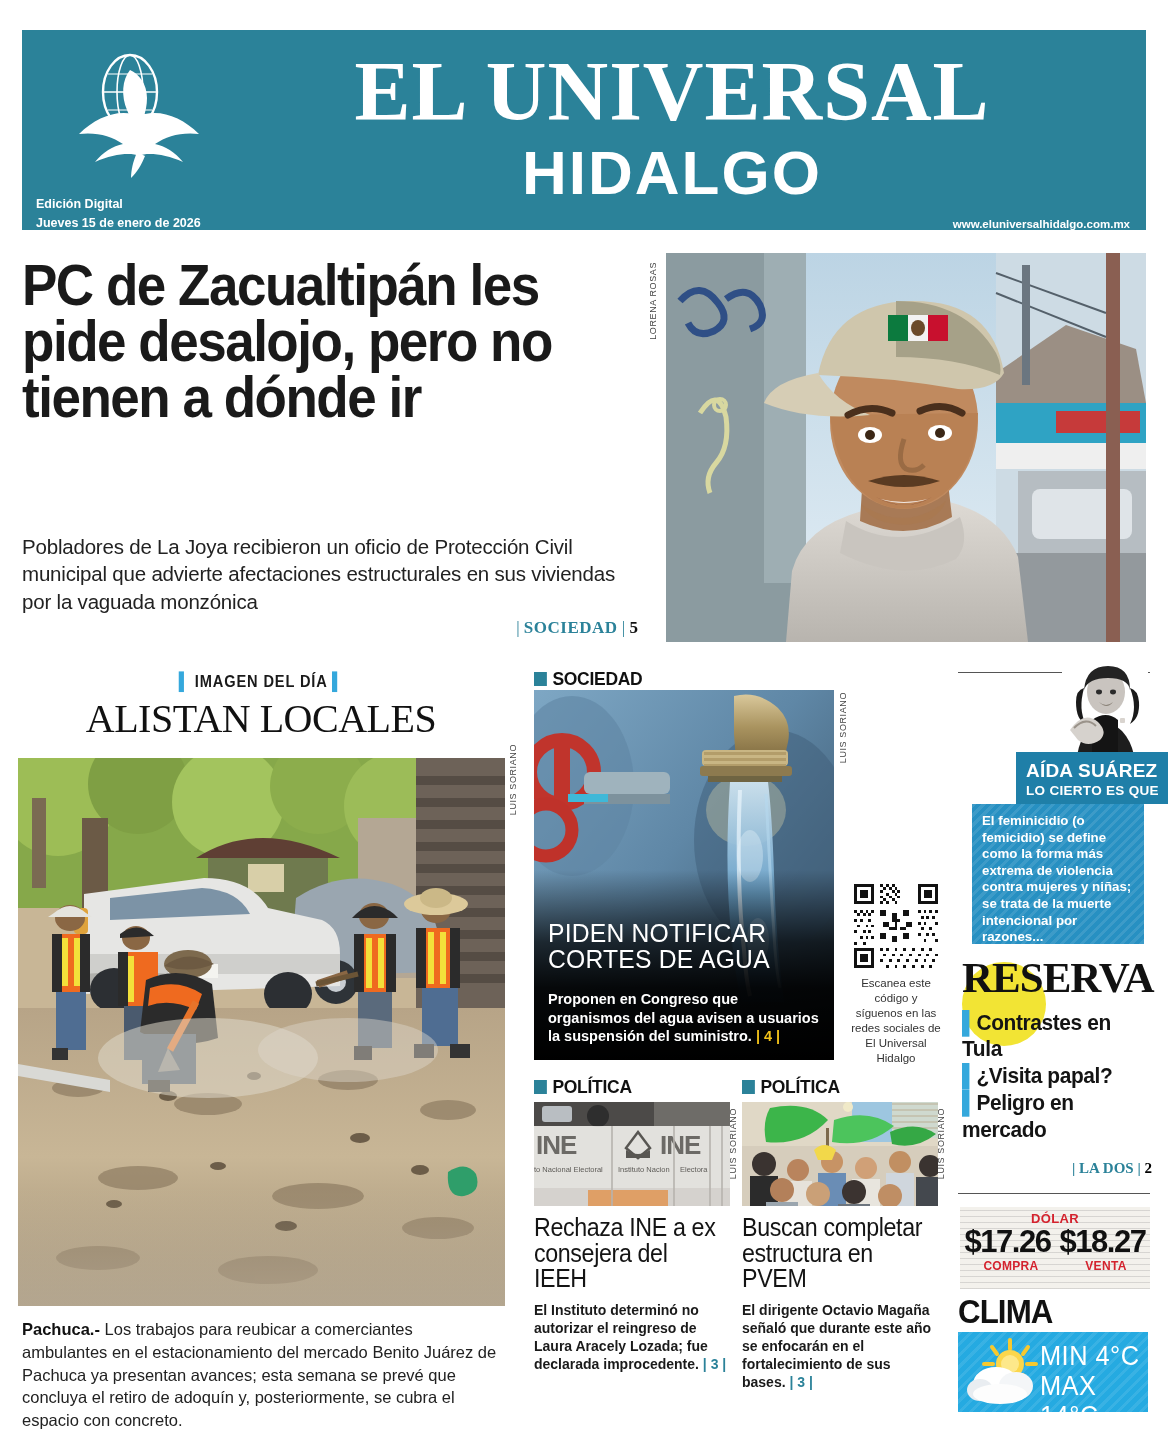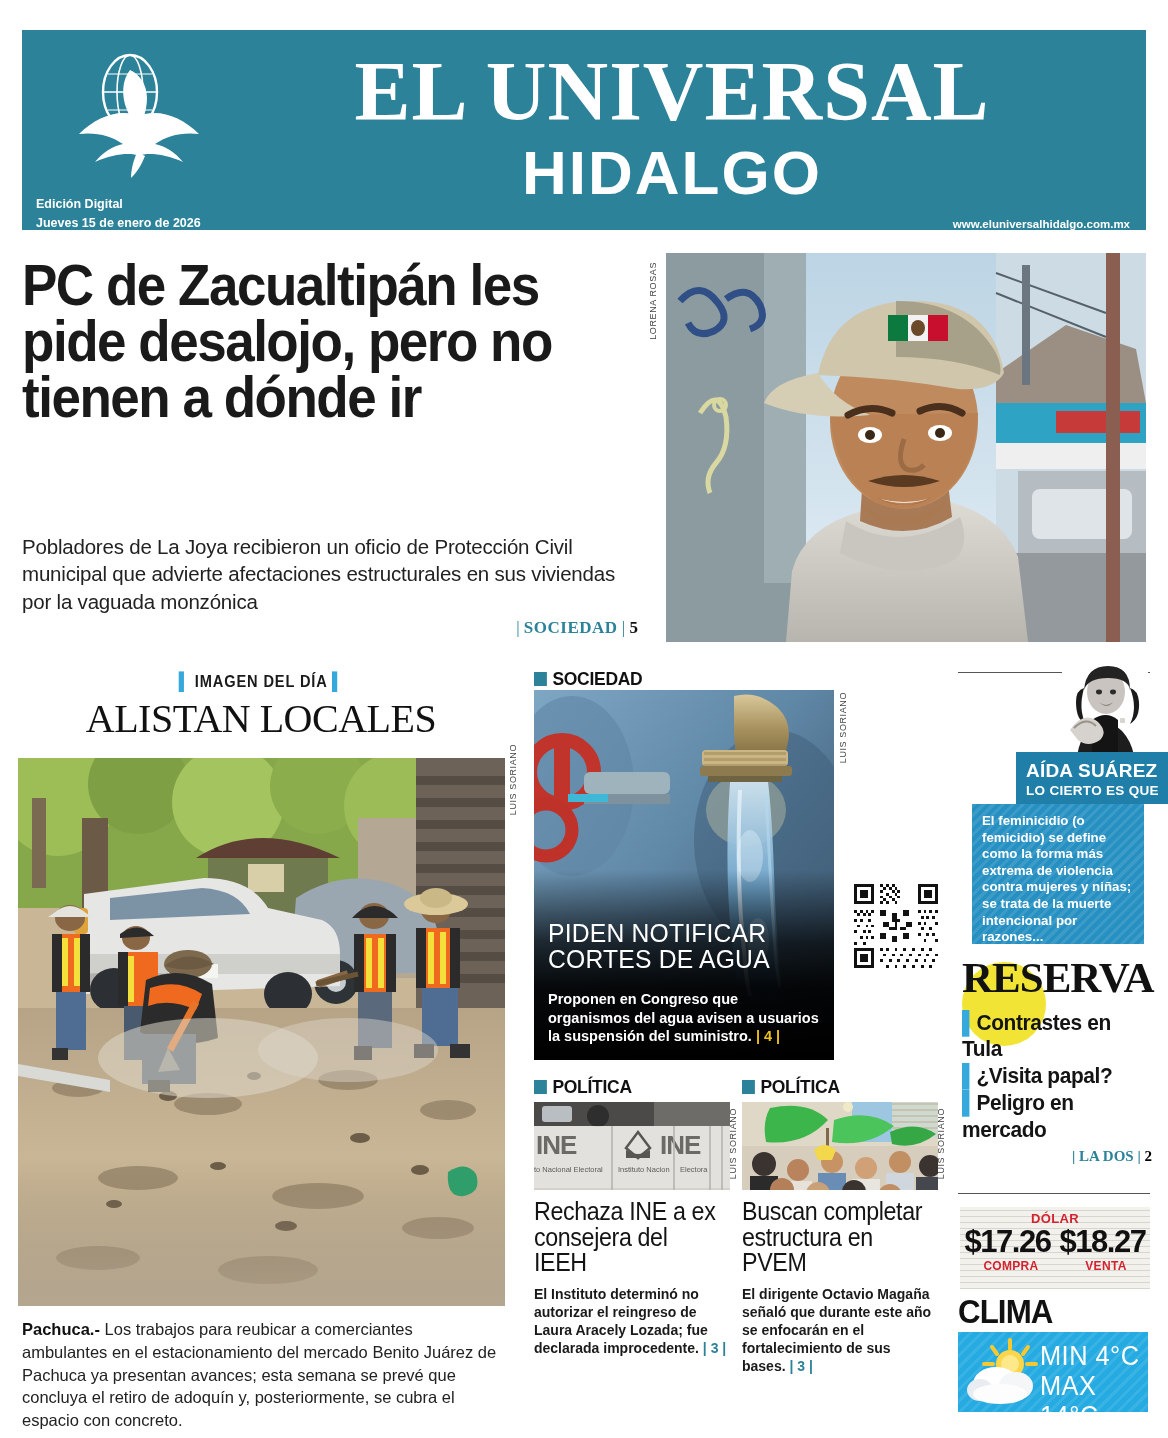--- a/index.html
+++ b/index.html
@@ -144,21 +144,21 @@
   .water-deck .pg { color: #f2c21a; }
 
   .qr-block { position: absolute; left: 850px; top: 884px; width: 92px; }
   .qr-img { width: 84px; height: 84px; display: block; margin: 0 auto; }
   .qr-cap {
     margin-top: 8px; text-align: center; font-size: 11.5px;
     line-height: 1.3; color: #333;
   }
 
   .sub-card { position: absolute; width: 196px; }
-  .sub-photo { width: 196px; height: 88px; overflow: hidden; background: #ccc; position: relative; }
+  .sub-photo { width: 196px; height: 104px; overflow: hidden; background: #ccc; position: relative; }
   .sub-head {
     margin-top: 9px; font-size: 25px; line-height: 1.02; color: #141414;
     letter-spacing: -0.4px;
     transform: scaleX(0.93); transform-origin: left top;
   }
   .sub-deck {
     margin-top: 9px; font-size: 14px; font-weight: bold; line-height: 1.3; color: #1a1a1a;
   }
   .sub-deck .pg { color: #2b8299; }
 
@@ -196,21 +196,21 @@
     color: #111; letter-spacing: -1px;
   }
   .br-list { position: relative; margin-top: 12px; }
   .br-item {
     font-size: 22px; font-weight: bold; color: #141414;
     line-height: 1.22; letter-spacing: -0.4px;
     transform: scaleX(0.95); transform-origin: left top;
   }
   .br-item .pipe { color: #35a8dc; }
   .br-page {
-    text-align: right; margin-top: 4px;
+    text-align: right; margin-top: 16px;
     font-family: "Liberation Serif", serif; font-weight: bold; font-size: 15px;
   }
   .br-page .sec { color: #2b8299; }
   .br-page .pipe { color: #2b8299; }
 
   .dolar {
     position: absolute; left: 960px; top: 1207px; width: 190px; height: 82px;
     background: #f3f1ec;
     background-image: repeating-linear-gradient(0deg, rgba(140,140,140,0.28) 0 1px, rgba(0,0,0,0) 1px 6px);
     overflow: hidden;
@@ -684,20 +684,21 @@
           <rect x="18" y="13" width="2" height="2"></rect>
         <rect x="9" y="17" width="2" height="2"></rect>
           <rect x="13" y="18" width="2" height="2"></rect>
           <rect x="17" y="17" width="2" height="2"></rect>
         <rect x="13" y="12" width="3" height="1"></rect>
           <rect x="14" y="11" width="1" height="5"></rect>
         <rect x="12" y="15" width="2" height="1"></rect>
           <rect x="16" y="15" width="2" height="1"></rect>
       </g>
     </svg>
+    <div class="qr-cap">Escanea este código y síguenos en las redes sociales de El Universal Hidalgo</div>
   </div>
 
   <div class="sec-label" style="left:534px; top:1076px;">
     <span class="sq"></span><span>POLÍTICA</span>
   </div>
   <div class="cred-v" style="left:728px; top:1108px;">LUIS SORIANO</div>
   <div class="sub-card" style="left:534px; top:1102px;">
     <div class="sub-photo">
       <svg viewBox="0 0 196 110" width="196" height="110" preserveAspectRatio="none">
         <rect width="196" height="110" fill="#c8c6c2"></rect>

